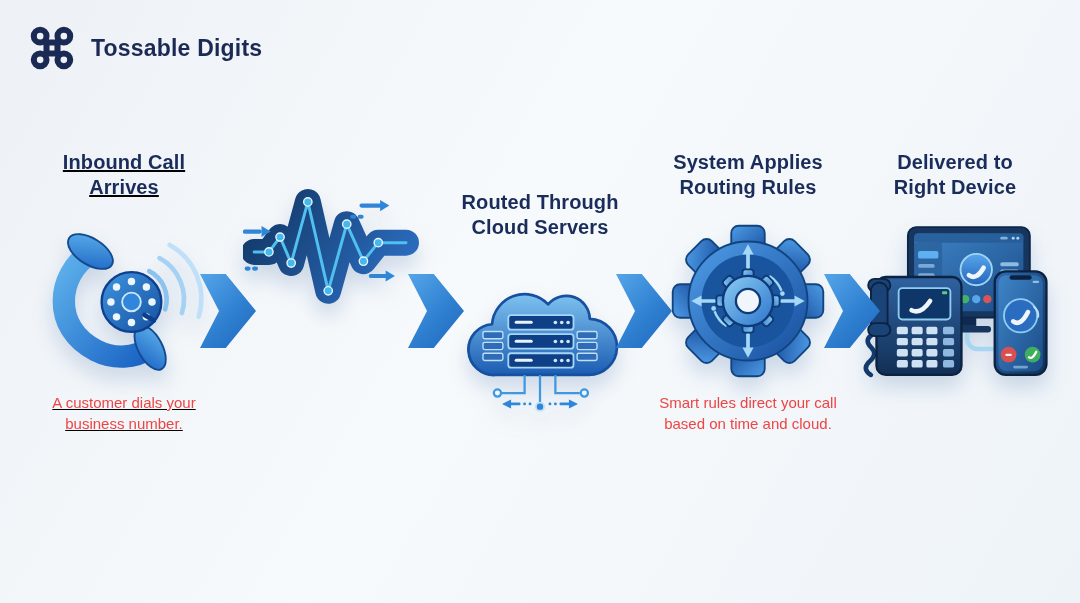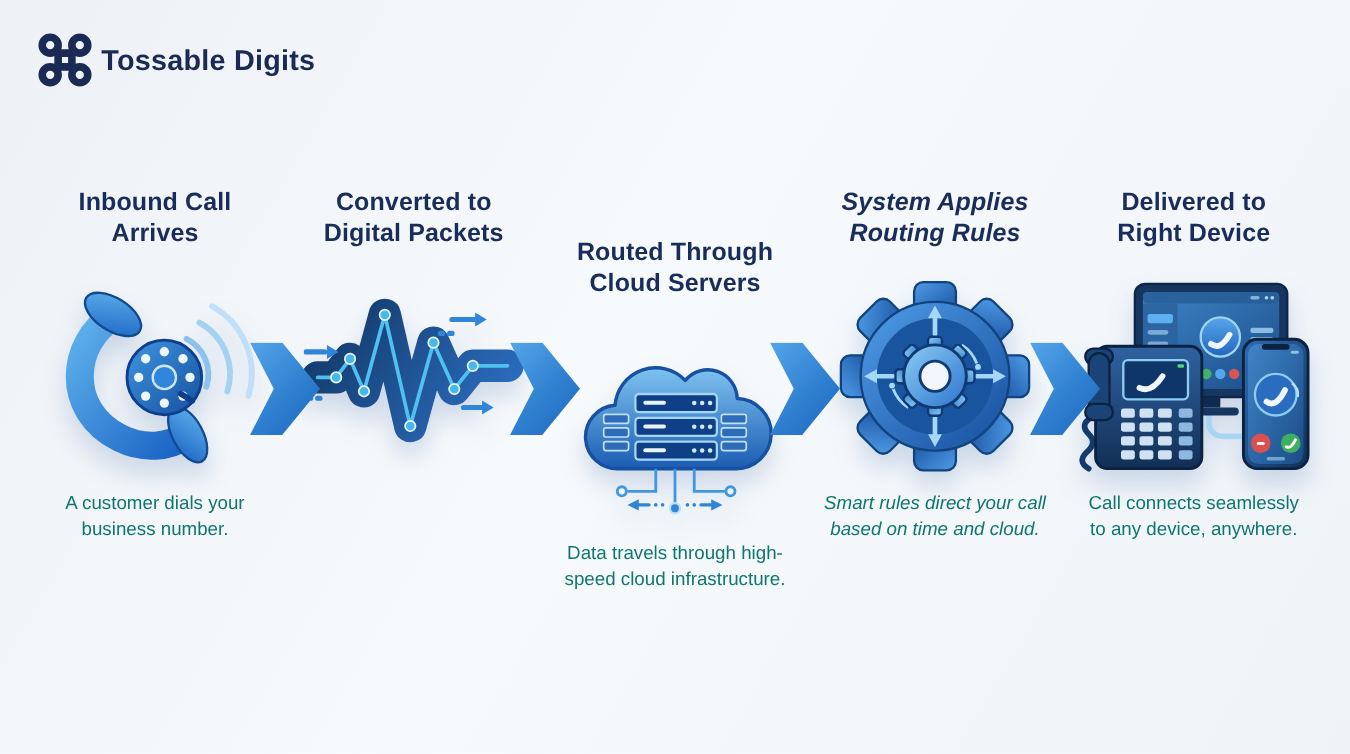--- a/index.html
+++ b/index.html
@@ -5,38 +5,38 @@
   * { margin:0; padding:0; box-sizing:border-box; }
   html,body { width:1080px; height:603px; }
   body{
     font-family:"Liberation Sans", sans-serif;
     background:linear-gradient(120deg,#edf1f6 0%,#f7fafc 45%,#eef3f8 100%);
     overflow:hidden; position:relative;
   }
   .canvas{ position:absolute; inset:0; width:1080px; height:603px; }
 
   
-  .brand{ position:absolute; top:26px; left:30px; display:flex; align-items:center; gap:7px; }
+  .brand{ position:absolute; top:26px; left:30px; display:flex; align-items:center; gap:17px; }
   .brand svg{ display:block; }
   .brand-name{ font-size:23px; font-weight:700; color:#1b2a54; letter-spacing:.2px; }
 
   
   .step{ position:absolute; top:150px; width:212px; text-align:center; }
   .step-title{
     font-size:20px; font-weight:700; color:#1a2c5a; line-height:1.25;
     white-space:pre-line; letter-spacing:.1px;
   }
   .step-icon{
     height:170px; margin-top:16px; display:flex; align-items:center; justify-content:center;
     filter:drop-shadow(0 12px 10px rgba(30,80,150,.18));
   }
   .step-desc{
-    margin:6px auto 0; max-width:182px; font-size:15px; color:#0f766e; line-height:1.42;
-  }
-  .s1{ left:18px; } .s2{ left:225px; } .s3{ left:434px;margin-top:40px; } .s4{ left:642px;font-style:italic; } .s5{ left:849px;text-align:center; }
+    margin:6px auto 0; max-width:182px; font-size:15px; color:#ef4444; line-height:1.42;
+  }
+  .s1{ left:18px;text-decoration:underline; } .s2{ left:225px; } .s3{ left:434px;margin-top:40px; } .s4{ left:642px; } .s5{ left:849px;text-align:center; }
 
   
   .chevron{
     position:absolute; top:274px; width:56px; height:74px;
     background:linear-gradient(135deg,#55a5ea 0%,#2f80d0 55%,#1e66c0 100%);
     clip-path:polygon(0 0,46% 0,100% 50%,46% 100%,0 100%,34% 50%);
     filter:drop-shadow(2px 5px 4px rgba(30,80,160,.28));
   }
   .a1{ left:200px; } .a2{ left:408px; } .a3{ left:616px; } .a4{ left:824px; }
 </style>
@@ -89,22 +89,20 @@
         <circle cx="98" cy="58" r="4" fill="#edf6fd"></circle>
           <circle cx="114" cy="64" r="4" fill="#edf6fd"></circle>
         <circle cx="98" cy="80" r="10" fill="#2f86da" stroke="#cfe6f8" stroke-width="2"></circle>
         <path d="M112 94 L122 100" stroke="#0d3f8e" stroke-width="5" stroke-linecap="round"></path>
       </svg>
     </div>
     <p class="step-desc">A customer dials your business number.</p>
   </div>
 
   <div class="step s2">
-    <h2 class="step-title">Converted to
-Digital Packets</h2>
     <div class="step-icon">
       <svg width="176" height="140" viewBox="0 0 190 150">
         <defs>
           <linearGradient id="wvG" x1="12" y1="20" x2="176" y2="130" gradientUnits="userSpaceOnUse">
             <stop offset="0" stop-color="#123765"></stop>
               <stop offset="1" stop-color="#2e72c8"></stop>
           </linearGradient>
         </defs>
         <polyline points="12,76 28,76 40,60 52,88 70,22 92,118 112,46 130,86 146,66 176,66" fill="none" stroke="url(#wvG)" stroke-width="28" stroke-linejoin="round" stroke-linecap="round"></polyline>
         <polyline points="12,76 28,76 40,60 52,88 70,22 92,118 112,46 130,86 146,66 176,66" fill="none" stroke="#4fc0f0" stroke-width="3.2" stroke-linejoin="round" stroke-linecap="round"></polyline>
@@ -186,21 +184,20 @@
             <polygon points="63,147 53,152 63,157" stroke="none"></polygon>
           <circle cx="78" cy="152" r="1.6" stroke="none"></circle>
             <circle cx="84" cy="152" r="1.6" stroke="none"></circle>
           <line x1="118" y1="152" x2="128" y2="152"></line>
             <polygon points="127,147 137,152 127,157" stroke="none"></polygon>
           <circle cx="112" cy="152" r="1.6" stroke="none"></circle>
             <circle cx="106" cy="152" r="1.6" stroke="none"></circle>
         </g>
       </svg>
     </div>
-    <p class="step-desc">Data travels through high-speed cloud infrastructure.</p>
   </div>
 
   <div class="step s4">
     <h2 class="step-title">System Applies
 Routing Rules</h2>
     <div class="step-icon">
       <svg width="158" height="158" viewBox="0 0 170 170">
         <defs>
           <linearGradient id="grG" x1="0" y1="0" x2="1" y2="1">
             <stop offset="0" stop-color="#4f9ce6"></stop>
@@ -342,21 +339,20 @@
             <rect x="74" y="150" width="12" height="8" rx="2"></rect>
         </g>
         <g fill="#8fb8e0">
           <rect x="92" y="114" width="12" height="8" rx="2"></rect>
             <rect x="92" y="126" width="12" height="8" rx="2"></rect>
           <rect x="92" y="138" width="12" height="8" rx="2"></rect>
             <rect x="92" y="150" width="12" height="8" rx="2"></rect>
         </g>
       </svg>
     </div>
-    <p class="step-desc">Call connects seamlessly to any device, anywhere.</p>
   </div>
 
   <div class="chevron a1"></div>
   <div class="chevron a2"></div>
   <div class="chevron a3"></div>
   <div class="chevron a4"></div>
 
 </div>
 
 </body></html>

